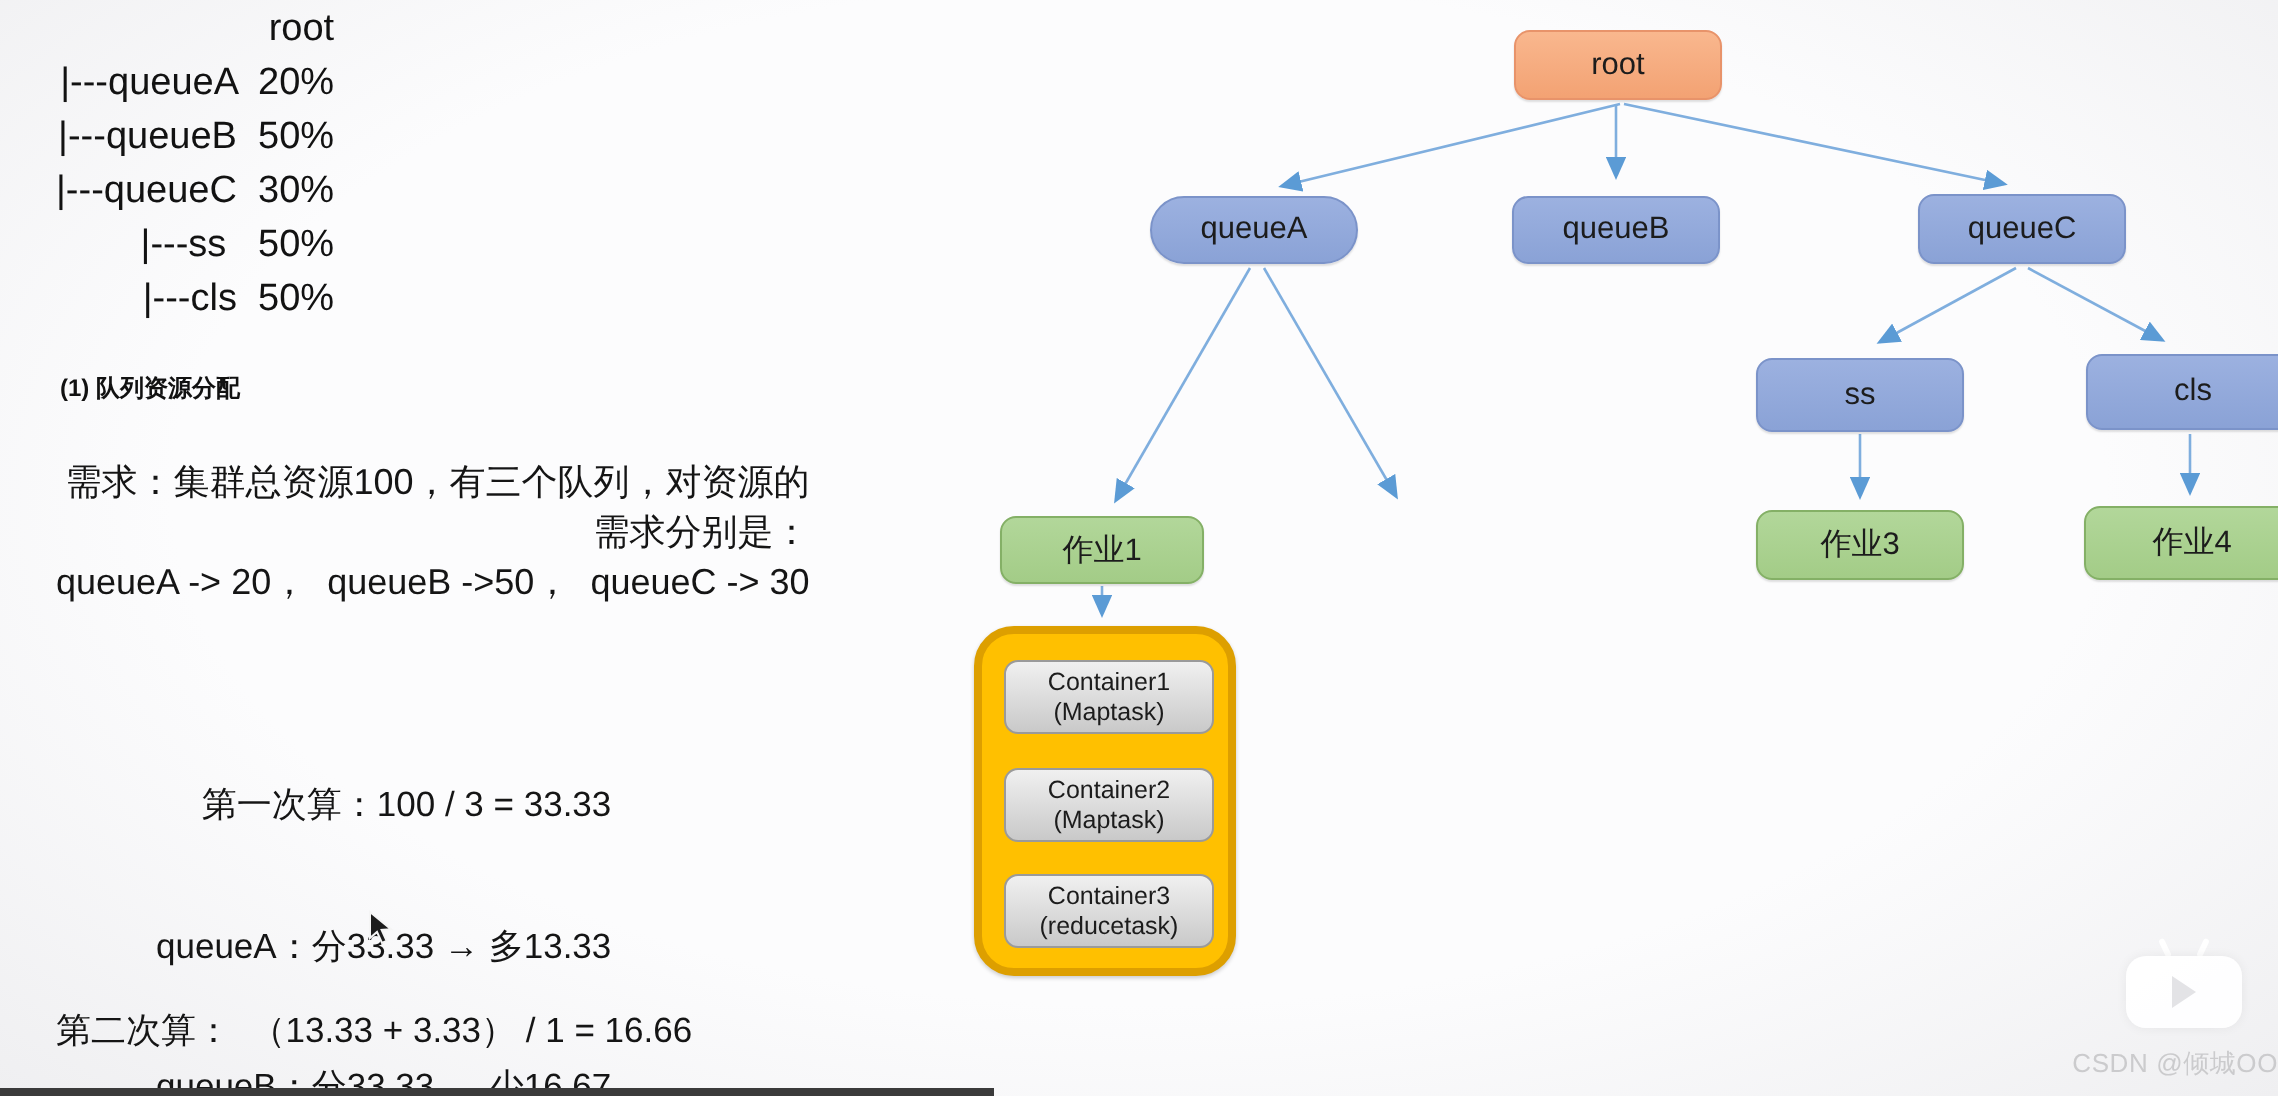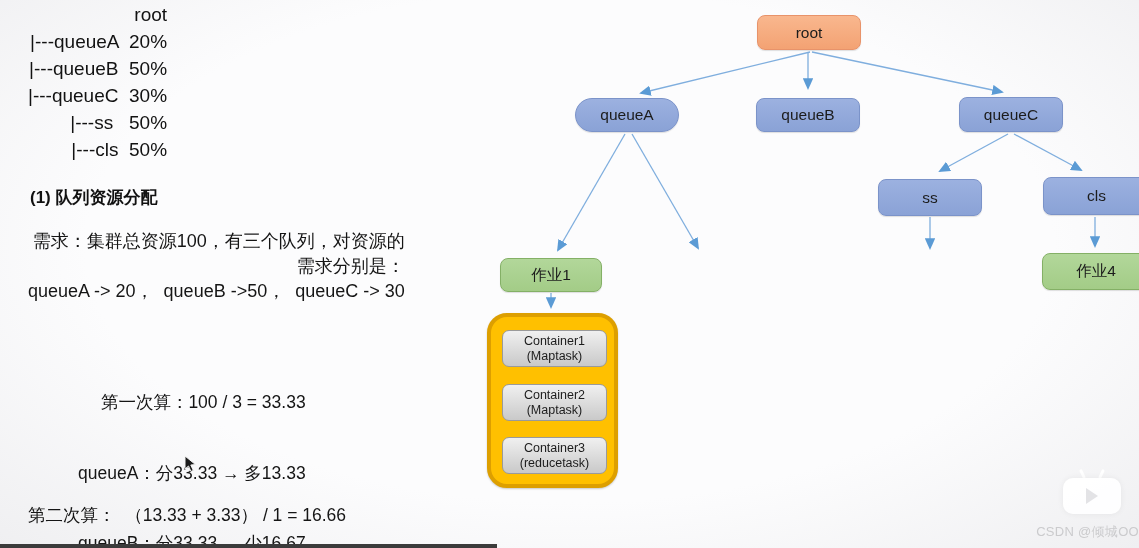--- a/index.html
+++ b/index.html
@@ -15,21 +15,21 @@
     background:radial-gradient(ellipse at 50% 45%, #fcfcfd 60%, #efeff1 100%);
     text-align:right;
   }
   
   .tree-text {
     position:absolute; left:28px; top:1px;
     font-size:19px; line-height:27px; white-space:pre; color:#121212;
   }
   .section-heading {
     position:absolute; left:30px; top:186px;
-    font-size:17px; font-weight:bold; color:#111;
+    font-size:12px; font-weight:bold; color:#111;
   }
   .demand-block {
     position:absolute; left:28px; top:229px;
     font-size:18px; line-height:25px; white-space:pre; color:#151515;
   }
   .calc-block { position:absolute; left:28px; font-size:17.5px; line-height:23.5px; white-space:pre; color:#151515; }
   .calc1 { top:344px; }
   .calc2 { top:457px; }
   .calc-line { padding-left:50px; }
   
@@ -124,20 +124,21 @@
     </g>
   </svg>
 
   <div class="node node-root" style="left:757px; top:15px;  width:104px; height:35px;">root</div>
   <div class="node node-queue" style="left:575px; top:98px;  width:104px; height:34px;border-radius:17px;">queueA</div>
   <div class="node node-queue" style="left:756px; top:98px;  width:104px; height:34px;">queueB</div>
   <div class="node node-queue" style="left:959px; top:97px;  width:104px; height:35px;">queueC</div>
   <div class="node node-queue" style="left:878px; top:179px; width:104px; height:37px;">ss</div>
   <div class="node node-queue" style="left:1043px;top:177px; width:107px; height:38px;">cls</div>
   <div class="node node-job" style="left:500px; top:258px; width:102px; height:34px;">作业1</div>
+  <div class="node node-job" style="left:878px; top:255px; width:104px; height:35px;">作业3</div>
   <div class="node node-job" style="left:1042px;top:253px; width:108px; height:37px;">作业4</div>
 
   <div class="container-outer">
     <div class="container-inner ci-0">
       <span>Container1</span>
       <span>(Maptask)</span>
     </div>
     <div class="container-inner ci-1">
       <span>Container2</span>
       <span>(Maptask)</span>

